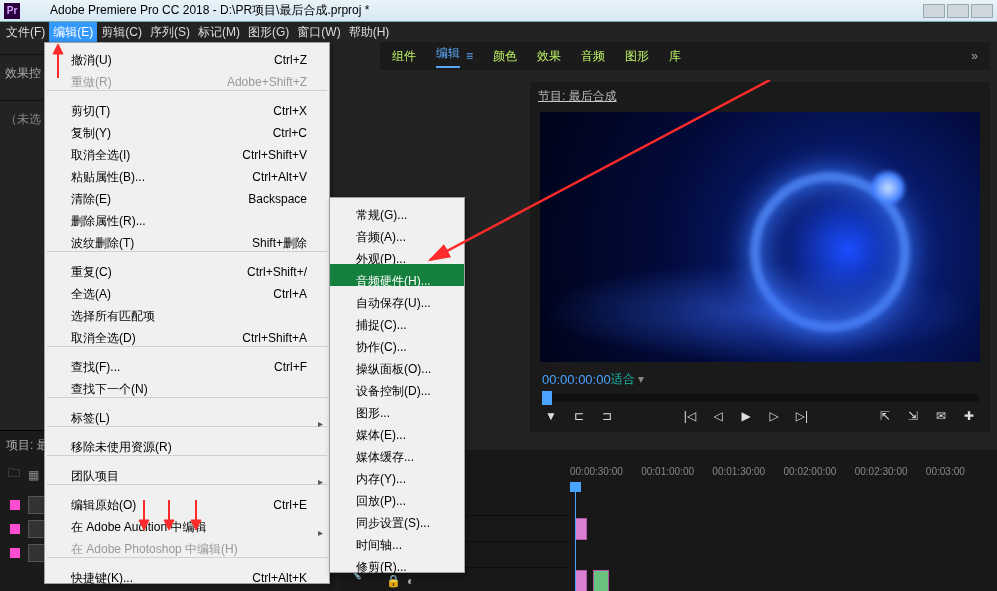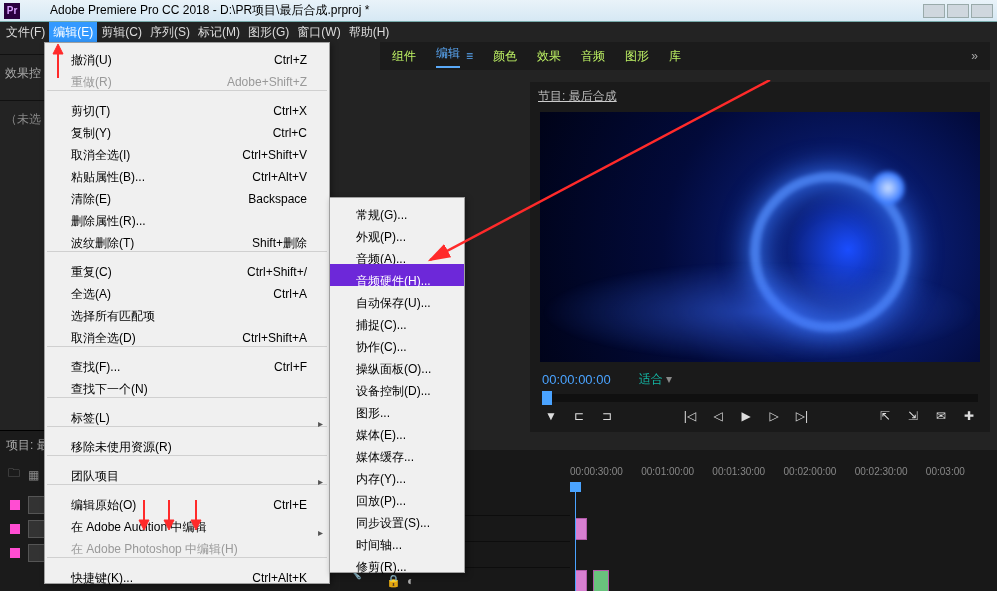--- a/index.html
+++ b/index.html
@@ -25,40 +25,40 @@
   .wstabs .more { margin-left:auto; color:#aaa; }
 
   
   .leftpanel { position:absolute; left:0; top:54px; width:45px; color:#aaa;text-align:right; }
   .leftpanel .hdr { padding:10px 4px; border-top:1px solid #111; }
 
   
   .dropdown { position:absolute; background:#f0f0f0; border:1px solid #a0a0a0; box-shadow:2px 2px 6px rgba(0,0,0,.35); color:#000; z-index:10; font-size:12px; }
   .dropdown .row { display:flex; align-items:center; height:22px; padding:12px 22px 0 26px; position:relative; white-space:nowrap; cursor:default; }
   .dropdown .row.disabled { color:#999; }
-  .dropdown .row.hl { background:#6d28d9; color:#fff; }
+  .dropdown .row.hl { background:#15803d; color:#fff; }
   .dropdown .row .shortcut { margin-left:auto; padding-left:30px; }
   .dropdown .row .sub::after { content:"▸"; position:absolute; right:6px; color:#555; font-size:10px; }
   .dropdown hr { border:none; border-top:1px solid #d0d0d0; margin:3px 2px; }
   .menu1 { top:42px; left:44px; width:286px; }
   .menu2 { top:197px; left:329px; width:136px; }
 
   
   .arrows { position:absolute; top:42px; left:44px; width:440px; height:490px; pointer-events:none; z-index:20; }
   .redarrow { stroke:#ff2a2a; fill:#ff2a2a; }
   .bigline { position:absolute; pointer-events:none; z-index:11; }
 
   
   .program { position:absolute; top:82px; left:530px; width:460px; height:350px; background:#1a1a1a;text-decoration:underline; }
   .program .title { color:#bbb; padding:6px 8px; font-size:12px; }
   .program .preview { position:absolute; top:30px; left:10px; right:10px; height:250px; background:radial-gradient(circle at 70% 55%,#1a4dff 0%,#0a1e77 18%,#020a3a 55%,#000318 100%); overflow:hidden; }
   .program .preview .ring { position:absolute; right:70px; top:60px; width:160px; height:160px; border-radius:50%; border:10px solid rgba(80,140,255,.85); filter:blur(2px); box-shadow:0 0 30px #3a7bff, inset 0 0 30px #3a7bff; }
   .program .preview .ring::after { content:""; position:absolute; top:-12px; right:-6px; width:36px; height:36px; border-radius:50%; background:radial-gradient(circle,#cfe1ff,#3a7bff 60%,transparent 70%); }
   .program .preview .particles { position:absolute; bottom:0; left:0; right:0; height:100px; background:radial-gradient(ellipse at center, rgba(60,110,255,.5), transparent 70%); filter:blur(1px); }
-  .program .controls { position:absolute; bottom:42px; left:12px; right:12px; height:22px; display:flex; align-items:center; gap:28px; }
+  .program .controls { position:absolute; bottom:42px; left:12px; right:12px; height:22px; display:flex; align-items:center; gap:0; }
   .program .controls .tc { color:#4aa3ff; font-size:13px; }
   .program .controls .fit { color:#14b8a6; }
   .program .controls .fit::after { content:" ▾"; color:#888; }
   .program .scrub { position:absolute; bottom:30px; left:12px; right:12px; height:8px; background:#101010; }
   .program .scrub .head { position:absolute; left:0; top:-3px; width:10px; height:14px; background:#4aa3ff; }
   .program .transport { position:absolute; bottom:4px; left:12px; right:12px; height:24px; display:flex; align-items:center; gap:10px; color:#ddd; }
   .program .transport .spacer { flex:1; }
   .program .transport .btn { width:18px; text-align:center; }
 
   
@@ -226,24 +226,24 @@
       <span>快捷键(K)...</span>
       <span class="shortcut">Ctrl+Alt+K</span>
     </div>
   </div>
 
 <div class="dropdown menu2" id="menu2">
     <div class="row">
       <span>常规(G)...</span>
     </div>
     <div class="row">
+      <span>音频(A)...</span>
+    </div>
+    <div class="row">
       <span>外观(P)...</span>
-    </div>
-    <div class="row">
-      <span>音频(A)...</span>
     </div>
     <div class="row hl">
       <span>音频硬件(H)...</span>
     </div>
     <div class="row">
       <span>自动保存(U)...</span>
     </div>
     <div class="row">
       <span>捕捉(C)...</span>
     </div>

